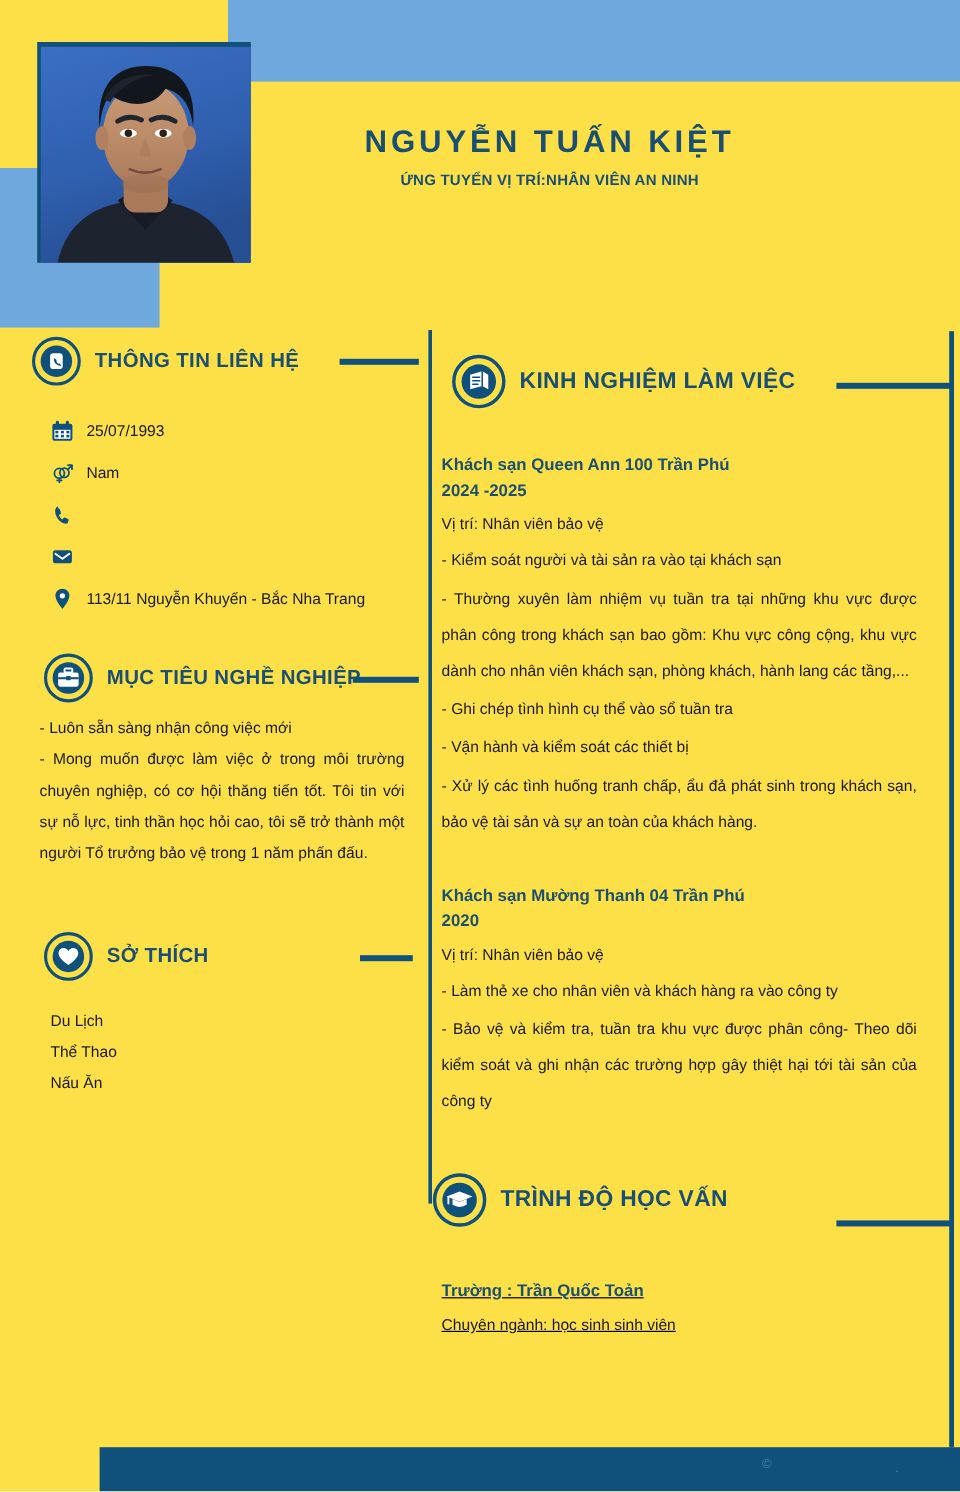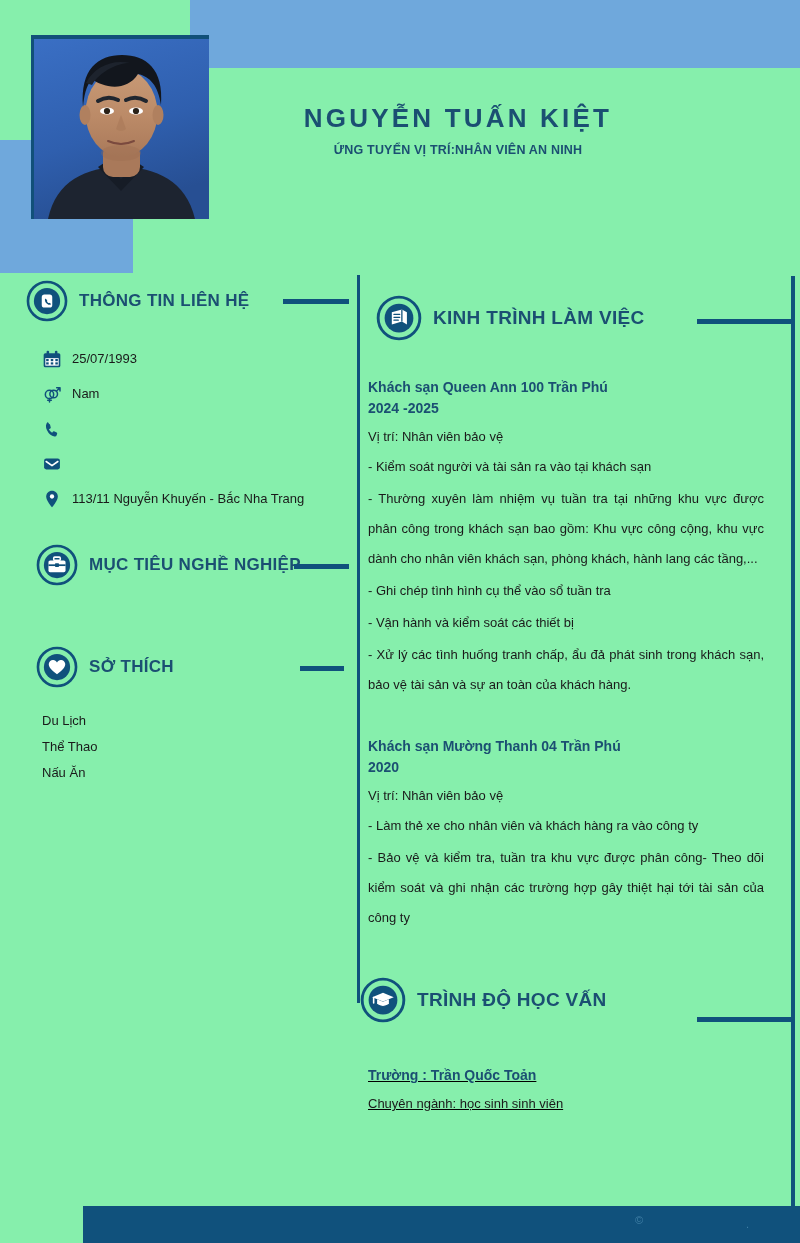--- a/index.html
+++ b/index.html
@@ -5,21 +5,21 @@
   * { box-sizing: border-box; margin: 0; padding: 0; }
   html, body {
     width: 800px; height: 1243px;
     background: #ffffff;
     font-family: "Liberation Sans", sans-serif;
     overflow: hidden;
   }
   #page {
     position: relative;
     width: 800px; height: 1243px;
-    background: #86efac;
+    background: #fde047;
     overflow: hidden;
   }
 
   
   .deco-top-right {
     position: absolute; left: 190px; top: 0; width: 610px; height: 68px;
     background: #6fa8dc;
   }
   .deco-left-block {
     position: absolute; left: 0; top: 140px; width: 133px; height: 133px;
@@ -271,20 +271,24 @@
           <rect x="27" y="20" width="10" height="5" rx="1.6" fill="none" stroke="#ffffff" stroke-width="2.4"></rect>
           <rect x="19" y="25" width="26" height="18" rx="2.6" fill="#ffffff"></rect>
           <rect x="19" y="31" width="26" height="2.6" fill="#10517c"></rect>
           <rect x="29" y="29.5" width="6" height="5.5" rx="1" fill="#10517c"></rect>
         </svg>
         <span class="sec-title">MỤC TIÊU NGHỀ NGHIỆP</span>
       </div>
       <div class="sec-rule" style="left:294px;top:24px;width:55px;"></div>
     </div>
 
+    <div class="left-body">
+      <p class="first"> - Luôn sẵn sàng nhận công việc mới</p>
+      <p>- Mong muốn được làm việc ở trong môi trường chuyên nghiệp, có cơ hội thăng tiến tốt. Tôi tin với sự nỗ lực, tinh thần học hỏi cao, tôi sẽ trở thành một người Tổ trưởng bảo vệ trong 1 năm phấn đấu.</p>
+    </div>
 
     <div style="position:relative;height:54px;margin-top:48px;">
       <div class="sec" style="padding-left:36px;padding-top:4px;">
         <svg class="sec-icon" viewBox="0 0 64 64">
           <circle cx="32" cy="32" r="29" fill="none" stroke="#10517c" stroke-width="4"></circle>
           <circle cx="32" cy="32" r="20" fill="#10517c"></circle>
           <path d="M32 43 C22 36 19 31 19.5 27 C20 23.2 23.3 21 26.3 21.4 C28.6 21.7 30.8 23.2 32 25 C33.2 23.2 35.4 21.7 37.7 21.4 C40.7 21 44 23.2 44.5 27 C45 31 42 36 32 43 z" fill="#ffffff"></path>
         </svg>
         <span class="sec-title">SỞ THÍCH</span>
       </div>
@@ -302,21 +306,21 @@
 
     <div style="position:relative;height:66px;padding-top:20px;">
       <div class="sec" style="padding-left:16px;">
         <svg class="sec-icon big" viewBox="0 0 64 64">
           <circle cx="32" cy="32" r="29" fill="none" stroke="#10517c" stroke-width="4"></circle>
           <circle cx="32" cy="32" r="20" fill="#10517c"></circle>
           <path d="M22 24 L36 20 L43 24 L43 41 L36 37 L22 41 Z" fill="#ffffff"></path>
           <path d="M36 20 L36 37" stroke="#10517c" stroke-width="1.8" fill="none"></path>
           <path d="M25 27 h8 M25 31 h8 M25 35 h6" stroke="#10517c" stroke-width="1.8" stroke-linecap="round"></path>
         </svg>
-        <span class="sec-title lg">KINH TRÌNH LÀM VIỆC</span>
+        <span class="sec-title lg">KINH NGHIỆM LÀM VIỆC</span>
       </div>
       <div class="sec-rule" style="left:337px;top:44px;width:95px;"></div>
     </div>
 
     <div class="right-body" style="margin-top:36px;">
 
       <div>
         <div class="job-title">Khách sạn Queen Ann 100 Trần Phú</div>
         <div class="job-years">2024 -2025</div>
         <div class="job-pos">Vị trí: Nhân viên bảo vệ</div>

